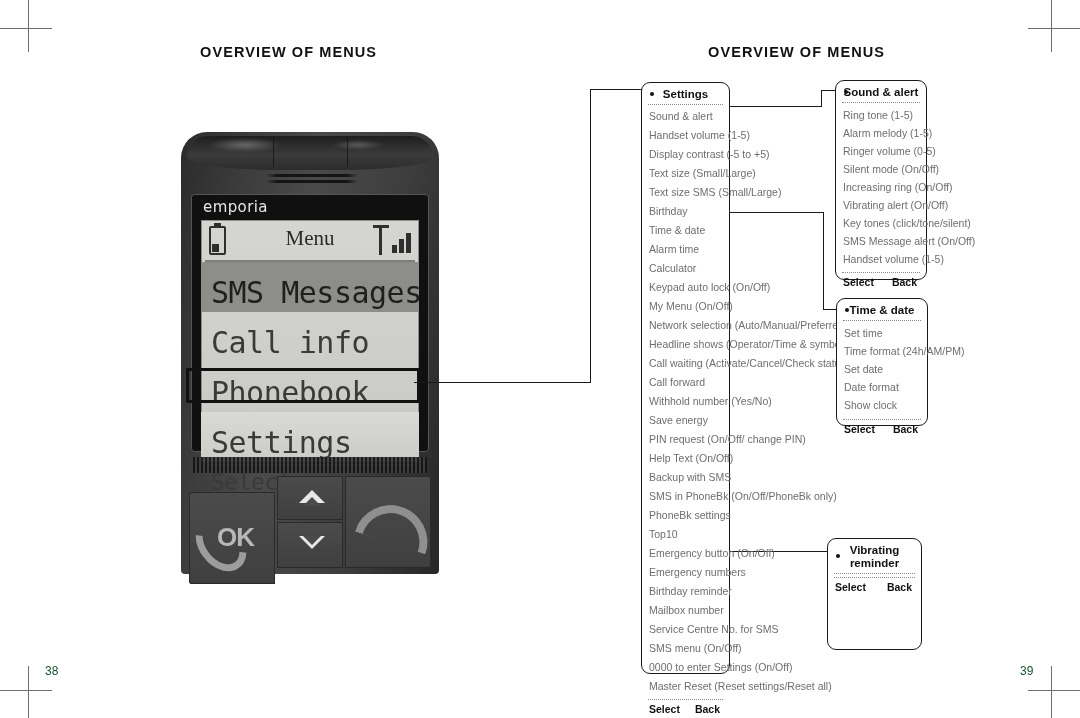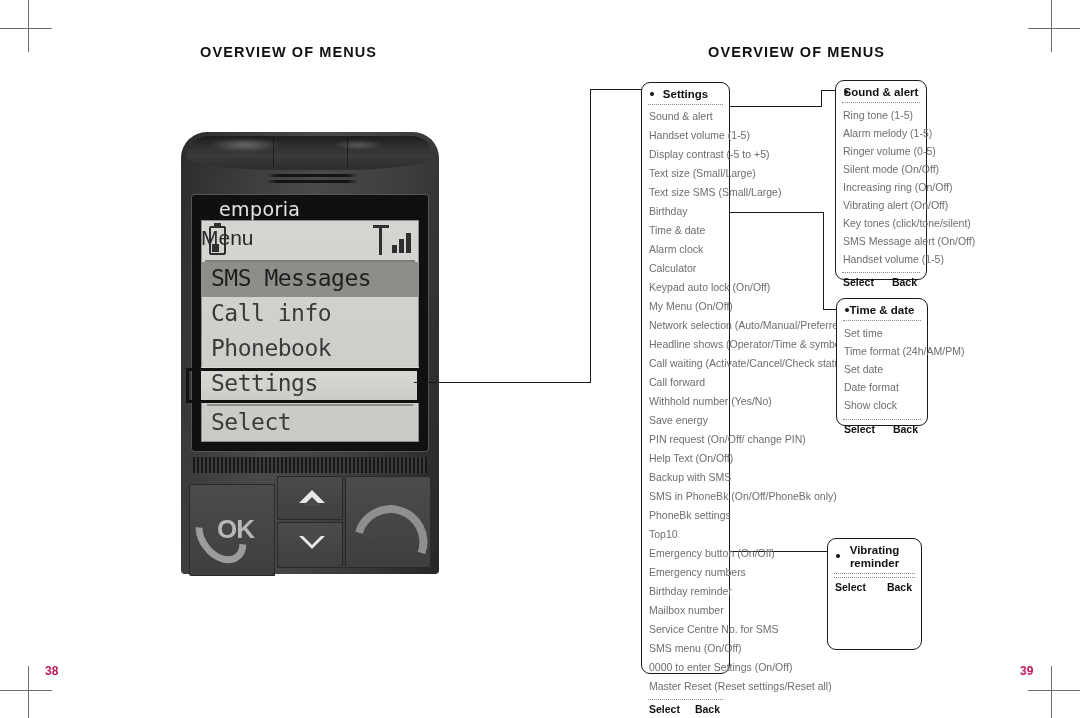--- a/index.html
+++ b/index.html
@@ -24,21 +24,21 @@
     font-size:14.5px;
     font-weight:bold;
     letter-spacing:1.1px;
     color:#111;
     margin-left:8px;
   }
   #head-left{left:192px;top:44px;}
   #head-right{left:700px;top:44px;}
 
   
-  .pageno{position:absolute;font-size:12px;font-weight:bold;color:#be185d;}
+  .pageno{position:absolute;font-size:12px;font-weight:normal;color:#14532d;}
   #pno-left{left:45px;top:664px;}
   #pno-right{left:1020px;top:664px;}
 
   
   .phone{
     position:absolute;left:181px;top:132px;width:258px;height:442px;
   }
   .phone-body{
     position:absolute;left:0;top:0;width:258px;height:442px;
     background:linear-gradient(100deg,#2b2b2b 0%,#3a3a3a 18%,#4a4a4a 42%,#3d3d3d 70%,#272727 100%);
@@ -73,35 +73,35 @@
     background:linear-gradient(90deg,rgba(20,20,20,0) 0%,#141414 12%,#141414 88%,rgba(20,20,20,0) 100%);
     border-radius:2px;
   }
   .screen-bezel{
     position:absolute;left:10px;top:62px;width:238px;height:258px;
     background:#101010;
     border-radius:4px;
     box-shadow:inset 0 0 0 1px #555;
   }
   .brand{
-    position:absolute;left:38px;top:66px;
-    color:#e6e6e6;font-size:19px;letter-spacing:.4px;
+    position:absolute;left:22px;top:66px;
+    color:#e6e6e6;font-size:15px;letter-spacing:.4px;
     font-family:"DejaVu Sans", sans-serif;
   }
   .lcd{
     position:absolute;left:20px;top:88px;width:218px;height:222px;
     background:linear-gradient(180deg,#d5d6d2 0%,#c9cac5 100%);
     box-shadow:inset 0 0 0 1px #8d8e8a;
   }
   .lcd-top{
     position:relative;height:40px;
   }
   .lcd-title{
-    position:absolute;left:0;right:0;top:6px;
-    font-family:Liberation Sans, sans-serif;
+    position:absolute;left:0;right:0;top:6px;text-align:center;
+    font-family:Liberation Serif, serif;
     font-size:21px;color:#2a2a2a;letter-spacing:0px;
   }
   .batt{
     position:absolute;left:8px;top:6px;width:13px;height:25px;
     border:2px solid #2f2f2f;border-radius:2px;
   }
   .batt:before{
     content:"";position:absolute;left:3px;top:-5px;width:7px;height:3px;background:#2f2f2f;
   }
   .batt i{position:absolute;left:1px;bottom:1px;width:7px;height:8px;background:#2f2f2f;}
@@ -110,22 +110,22 @@
   .sig .ant{
     position:absolute;left:0;top:0;width:16px;height:13px;
     border-top:3px solid #2f2f2f;
   }
   .sig .ant:after{
     content:"";position:absolute;left:6px;top:0;width:3px;height:27px;background:#2f2f2f;
   }
   .lcd-rule{height:2px;background:#7e7f7b;margin:0 4px;}
   .lcd-item{
     font-family:"DejaVu Sans Mono", monospace;
-    font-size:23px;color:#3a3a3a;
-    padding:1px 8px 4px 10px;
+    font-size:30px;color:#3a3a3a;
+    padding:16px 8px 4px 10px;
     letter-spacing:-0.5px;
     height:30px;line-height:30px;
     white-space:nowrap;
   }
   .lcd-item.sel{
     background:#8d8e8a;color:#1f1f1f;
   }
   .lcd-item.focus{
     background:linear-gradient(180deg,#d9dad6,#cbccc7);
   }
@@ -141,21 +141,21 @@
       #222;
     opacity:.95;
   }
   .key-area{
     position:absolute;left:8px;top:344px;width:242px;height:92px;
   }
   .key{
     position:absolute;background:linear-gradient(180deg,#4b4b4b,#3f3f3f);
     box-shadow:inset 0 0 0 1px #2a2a2a;
   }
-  .key-left{left:0;top:8px;width:86px;height:92px;border-radius:3px 0 0 3px;}
+  .key-left{left:0;top:16px;width:86px;height:92px;border-radius:3px 0 0 3px;}
   .key-mid-up{left:88px;top:0;width:66px;height:44px;}
   .key-mid-dn{left:88px;top:46px;width:66px;height:46px;}
   .key-right{left:156px;top:0;width:86px;height:92px;border-radius:0 3px 3px 0;}
   .ok-label{
     position:absolute;left:28px;top:30px;color:#b7b7b7;font-size:26px;font-weight:bold;
     font-family:"Liberation Sans", sans-serif;letter-spacing:-1px;
   }
   .handset-glyph{
     position:absolute;left:10px;top:22px;width:30px;height:46px;
     border:7px solid #9c9c9c;border-radius:50%;
@@ -364,21 +364,21 @@
     </div>
     <div class="dotted"></div>
     <div class="box-list">
       <div class="row">Sound &amp; alert</div>
       <div class="row">Handset volume (1-5)</div>
       <div class="row">Display contrast (-5 to +5)</div>
       <div class="row">Text size (Small/Large)</div>
       <div class="row">Text size SMS (Small/Large)</div>
       <div class="row">Birthday</div>
       <div class="row">Time &amp; date</div>
-      <div class="row">Alarm clock</div>
+      <div class="row">Alarm time</div>
       <div class="row">Calculator</div>
       <div class="row">Keypad auto lock (On/Off)</div>
       <div class="row">My Menu (On/Off)</div>
       <div class="row">Network selection (Auto/Manual/Preferred)</div>
       <div class="row">Headline shows (Operator/Time &amp; symbol)</div>
       <div class="row">Call waiting (Activate/Cancel/Check status)</div>
       <div class="row">Call forward</div>
       <div class="row">Withhold number (Yes/No)</div>
       <div class="row">Save energy</div>
       <div class="row">PIN request (On/Off/ change PIN)</div>

